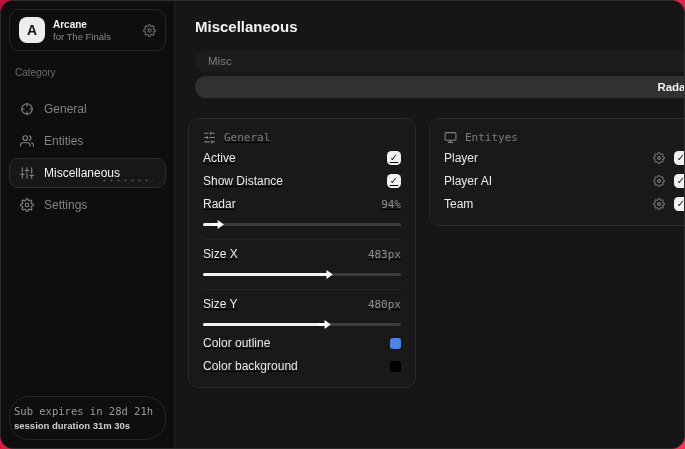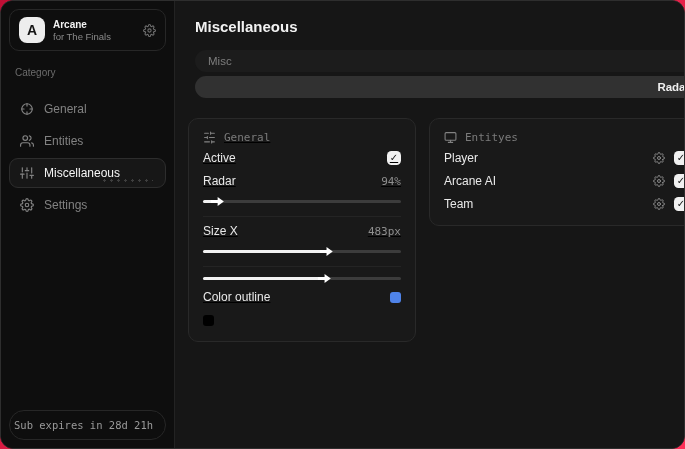--- a/index.html
+++ b/index.html
@@ -188,20 +188,21 @@
             </svg>
         </span>
         <span>Settings</span>
       </div>
     </nav>
 
     <div class="spacer"></div>
 
     <div class="sub-card">
       <div class="sub-line1">Sub expires in 28d 21h</div>
+      <div class="sub-line2">session duration 31m 30s</div>
     </div>
   </aside>
 
   <main class="main">
     <div class="page-title">Miscellaneous</div>
 
     <div class="tabs">
       <div class="tab">Misc</div>
       <div class="tab active">Radar</div>
     </div>
@@ -223,20 +224,24 @@
                 <line x1="16" y1="18" x2="16" y2="22"></line>
               </svg>
           </span>
           <span>General</span>
         </div>
 
         <div class="row">
           <span class="label">Active</span>
           <span class="checkbox"></span>
         </div>
+        <div class="row">
+          <span class="label">Show Distance</span>
+          <span class="checkbox"></span>
+        </div>
 
         <div class="row">
           <span class="label">Radar</span>
           <span class="value">94%</span>
         </div>
         <div class="slider">
           <div class="track"></div>
           <div class="fill" style="width: 6%;"></div>
           <div class="thumb" style="left: 6%;"></div>
         </div>
@@ -248,31 +253,36 @@
           <span class="value">483px</span>
         </div>
         <div class="slider">
           <div class="track"></div>
           <div class="fill" style="width: 61%;"></div>
           <div class="thumb" style="left: 61%;"></div>
         </div>
 
         <hr class="sep">
 
+        <div class="row">
+          <span class="label">Size Y</span>
+          <span class="value">480px</span>
+        </div>
         <div class="slider">
           <div class="track"></div>
           <div class="fill" style="width: 60%;"></div>
           <div class="thumb" style="left: 60%;"></div>
         </div>
 
         <div class="row">
           <span class="label">Color outline</span>
           <span class="swatch" style="background: rgb(79, 131, 232);"></span>
         </div>
         <div class="row">
+          <span class="label">Color background</span>
           <span class="swatch" style="background: rgb(0, 0, 0);"></span>
         </div>
       </section>
 
       <section class="panel entities">
         <div class="panel-header">
           <span class="icon">
             <svg width="13" height="13" viewBox="0 0 24 24" fill="none" stroke="currentColor" stroke-width="2" stroke-linecap="round" stroke-linejoin="round">
                 <rect x="2" y="3" width="20" height="14" rx="2" ry="2"></rect>
                 <line x1="8" y1="21" x2="16" y2="21"></line>
@@ -289,21 +299,21 @@
               <svg width="12" height="12" viewBox="0 0 24 24" fill="none" stroke="currentColor" stroke-width="2" stroke-linecap="round" stroke-linejoin="round">
                   <circle cx="12" cy="12" r="3"></circle>
                   <path d="M19.4 15a1.65 1.65 0 0 0 .33 1.82l.06.06a2 2 0 0 1-2.83 2.83l-.06-.06a1.65 1.65 0 0 0-1.82-.33 1.65 1.65 0 0 0-1 1.51V21a2 2 0 0 1-4 0v-.09A1.65 1.65 0 0 0 9 19.4a1.65 1.65 0 0 0-1.82.33l-.06.06a2 2 0 0 1-2.83-2.83l.06-.06a1.65 1.65 0 0 0 .33-1.82 1.65 1.65 0 0 0-1.51-1H3a2 2 0 0 1 0-4h.09A1.65 1.65 0 0 0 4.6 9a1.65 1.65 0 0 0-.33-1.82l-.06-.06a2 2 0 0 1 2.83-2.83l.06.06a1.65 1.65 0 0 0 1.82.33H9a1.65 1.65 0 0 0 1-1.51V3a2 2 0 0 1 4 0v.09a1.65 1.65 0 0 0 1 1.51 1.65 1.65 0 0 0 1.82-.33l.06-.06a2 2 0 0 1 2.83 2.83l-.06.06a1.65 1.65 0 0 0-.33 1.82V9a1.65 1.65 0 0 0 1.51 1H21a2 2 0 0 1 0 4h-.09a1.65 1.65 0 0 0-1.51 1z"></path>
                 </svg>
             </span>
             <span class="checkbox"></span>
           </span>
         </div>
 
         <div class="row">
-          <span class="label">Arcane AI</span>
+          <span class="label">Player AI</span>
           <span class="row-right">
             <span class="icon gear-sm">
               <svg width="12" height="12" viewBox="0 0 24 24" fill="none" stroke="currentColor" stroke-width="2" stroke-linecap="round" stroke-linejoin="round">
                   <circle cx="12" cy="12" r="3"></circle>
                   <path d="M19.4 15a1.65 1.65 0 0 0 .33 1.82l.06.06a2 2 0 0 1-2.83 2.83l-.06-.06a1.65 1.65 0 0 0-1.82-.33 1.65 1.65 0 0 0-1 1.51V21a2 2 0 0 1-4 0v-.09A1.65 1.65 0 0 0 9 19.4a1.65 1.65 0 0 0-1.82.33l-.06.06a2 2 0 0 1-2.83-2.83l.06-.06a1.65 1.65 0 0 0 .33-1.82 1.65 1.65 0 0 0-1.51-1H3a2 2 0 0 1 0-4h.09A1.65 1.65 0 0 0 4.6 9a1.65 1.65 0 0 0-.33-1.82l-.06-.06a2 2 0 0 1 2.83-2.83l.06.06a1.65 1.65 0 0 0 1.82.33H9a1.65 1.65 0 0 0 1-1.51V3a2 2 0 0 1 4 0v.09a1.65 1.65 0 0 0 1 1.51 1.65 1.65 0 0 0 1.82-.33l.06-.06a2 2 0 0 1 2.83 2.83l-.06.06a1.65 1.65 0 0 0-.33 1.82V9a1.65 1.65 0 0 0 1.51 1H21a2 2 0 0 1 0 4h-.09a1.65 1.65 0 0 0-1.51 1z"></path>
                 </svg>
             </span>
             <span class="checkbox"></span>
           </span>
         </div>

